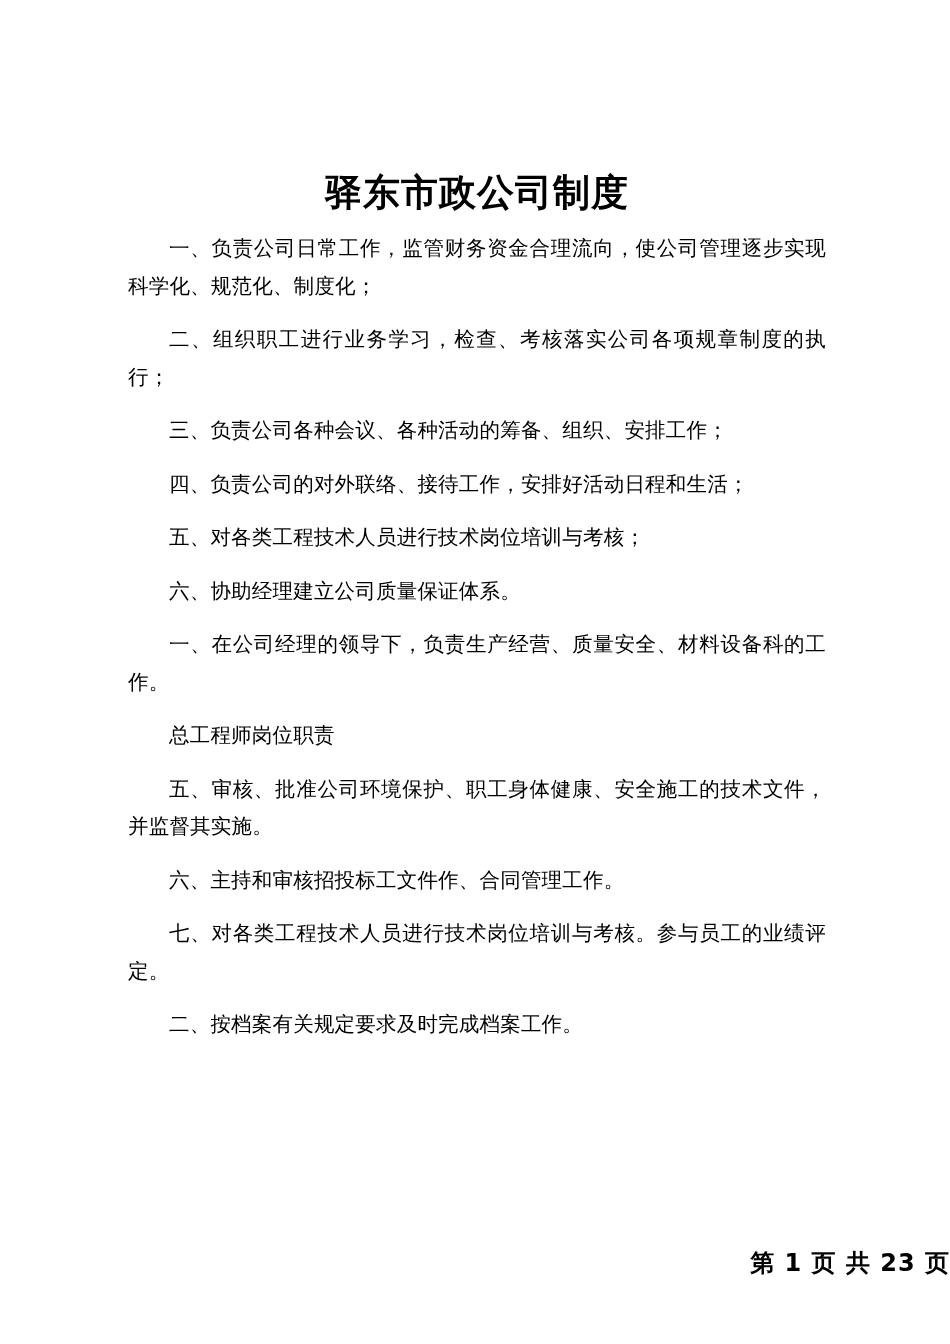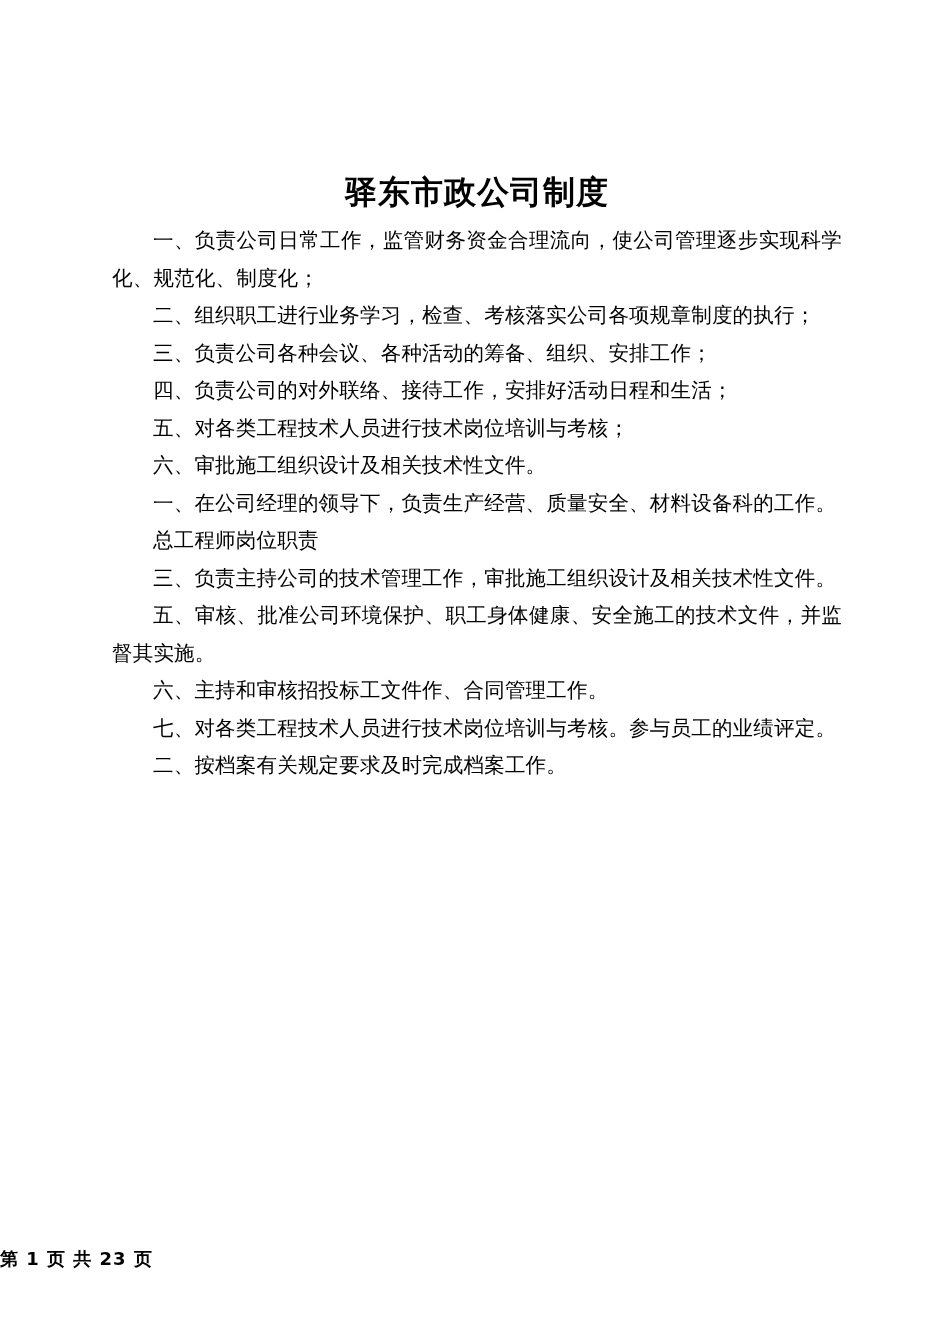--- a/index.html
+++ b/index.html
@@ -19,65 +19,64 @@
   }
   .doc-body {
     position: absolute;
     left: 112px;
     top: 170px;
     width: 730px;
   }
   .doc-title {
     font-family: "DejaVu Serif", "Liberation Serif", serif;
     font-weight: bold;
-    font-size: 32px;
+    font-size: 37px;
     line-height: 44px;
     text-align: center;
     letter-spacing: 1px;
     margin: 0 0 8px 0;
   }
   .para {
     font-family: "DejaVu Sans", "Liberation Sans", sans-serif;
     font-size: 20.5px;
     line-height: 37.5px;
     text-align: justify;
     text-justify: inter-ideograph;
     text-indent: 2em;
-    margin: 0;
+    margin: 16px;
     letter-spacing: 0.2px;
   }
   .footer {
     position: absolute;
     left: 0;
     top: 1247px;
     width: 950px;
-    text-align: left;
+    text-align: right;
     font-family: "DejaVu Sans", "Liberation Sans", sans-serif;
-    font-size: 18px;
+    font-size: 24px;
     font-weight: bold;
     letter-spacing: 1px;
   }
 </style>
 </head>
 <body>
 
 <div class="page">
 
   <div class="doc-body">
     <h1 class="doc-title">驿东市政公司制度</h1>
 
     <p class="para">一、负责公司日常工作，监管财务资金合理流向，使公司管理逐步实现科学化、规范化、制度化；</p>
     <p class="para">二、组织职工进行业务学习，检查、考核落实公司各项规章制度的执行；</p>
     <p class="para">三、负责公司各种会议、各种活动的筹备、组织、安排工作；</p>
     <p class="para">四、负责公司的对外联络、接待工作，安排好活动日程和生活；</p>
     <p class="para">五、对各类工程技术人员进行技术岗位培训与考核；</p>
-    <p class="para">六、审批施工组织设计及相关技术性文件。</p>
+    <p class="para">六、协助经理建立公司质量保证体系。</p>
     <p class="para">一、在公司经理的领导下，负责生产经营、质量安全、材料设备科的工作。</p>
     <p class="para">总工程师岗位职责</p>
-    <p class="para">三、负责主持公司的技术管理工作，审批施工组织设计及相关技术性文件。</p>
     <p class="para">五、审核、批准公司环境保护、职工身体健康、安全施工的技术文件，并监督其实施。</p>
     <p class="para">六、主持和审核招投标工文件作、合同管理工作。</p>
     <p class="para">七、对各类工程技术人员进行技术岗位培训与考核。参与员工的业绩评定。</p>
     <p class="para">二、按档案有关规定要求及时完成档案工作。</p>
   </div>
 
   <div class="footer">第 1 页  共 23 页</div>
 
 </div>
 

